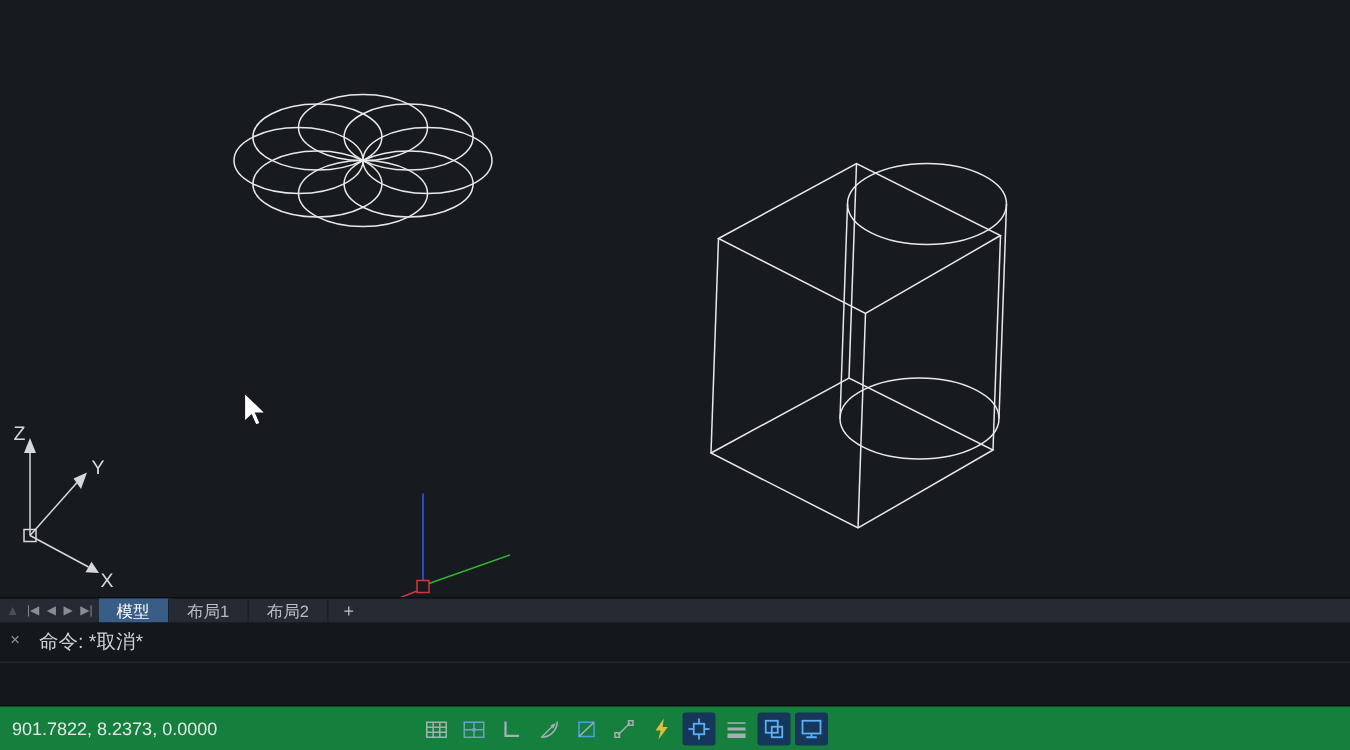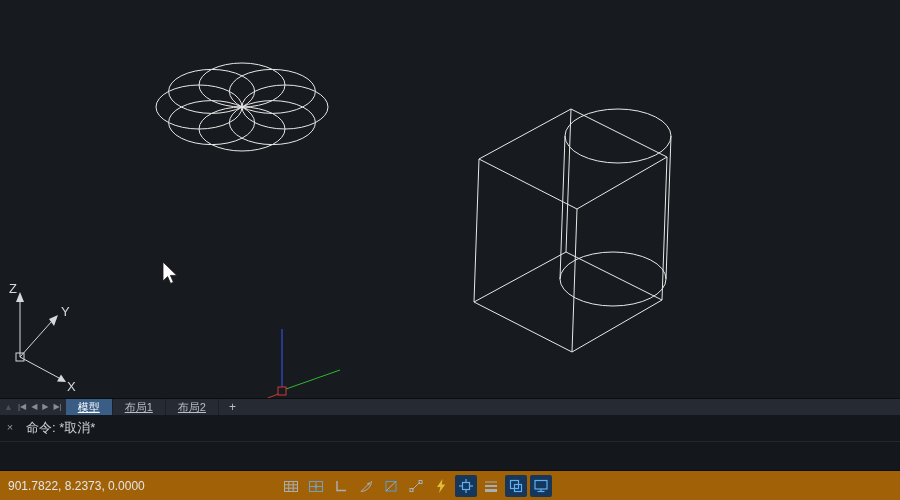--- a/index.html
+++ b/index.html
@@ -16,40 +16,40 @@
   .tabbar{
     position:absolute;left:0;top:398px;width:900px;height:17px;
     background:#262b33;border-top:1px solid #0b0d10;box-sizing:border-box;
     display:flex;align-items:stretch;font-size:11px;
   }
   .navgroup{display:flex;align-items:center;padding:0 4px;gap:5px;}
   .navglyph{color:#868d97;font-size:8px;line-height:1;cursor:default;}
   .navglyph.first{color:#4a505a;font-size:9px;}
   .tab{
     display:flex;align-items:center;padding:0 12px;color:#b9bec6;
-    border-right:1px solid #1b1f26;cursor:default;white-space:nowrap;text-decoration:underline;
+    border-right:1px solid #1b1f26;cursor:default;white-space:nowrap;
   }
   .tab.active{background:#3a5d85;color:#ffffff;}
   .addtab{display:flex;align-items:center;padding:0 10px;color:#b9bec6;font-size:12px;}
   
   .cmd{
     position:absolute;left:0;top:415px;width:900px;height:55px;
     background:#14171c;color:#ced2d7;font-size:13px;
   }
   .cmd-row{height:27px;display:flex;align-items:center;padding-left:26px;box-sizing:border-box;position:relative;}
   .cmd-row.first{border-bottom:1px solid #23272f;}
   .cmd-close{
     position:absolute;left:3px;top:6px;width:14px;height:14px;line-height:13px;
     text-align:center;color:#8f959e;font-size:11px;cursor:default;
   }
   .caret{display:inline-block;width:1px;height:15px;background:#dadde1;margin-left:5px;}
   
   .statusbar{
     position:absolute;left:0;top:470px;width:900px;height:30px;
-    background:#a16207;border-top:1px solid #0b0d10;box-sizing:border-box;
+    background:#15803d;border-top:1px solid #0b0d10;box-sizing:border-box;
     display:flex;align-items:center;
   }
   .coords{color:#e3e5e9;font-size:12px;margin-left:8px;min-width:200px;}
   .sicons{display:flex;gap:3px;margin-left:72px;align-items:center;}
   .sbtn{
     width:22px;height:22px;display:flex;align-items:center;justify-content:center;
     border-radius:2px;cursor:default;flex:0 0 auto;
   }
   .sbtn.active{background:#16375a;}
 </style>

